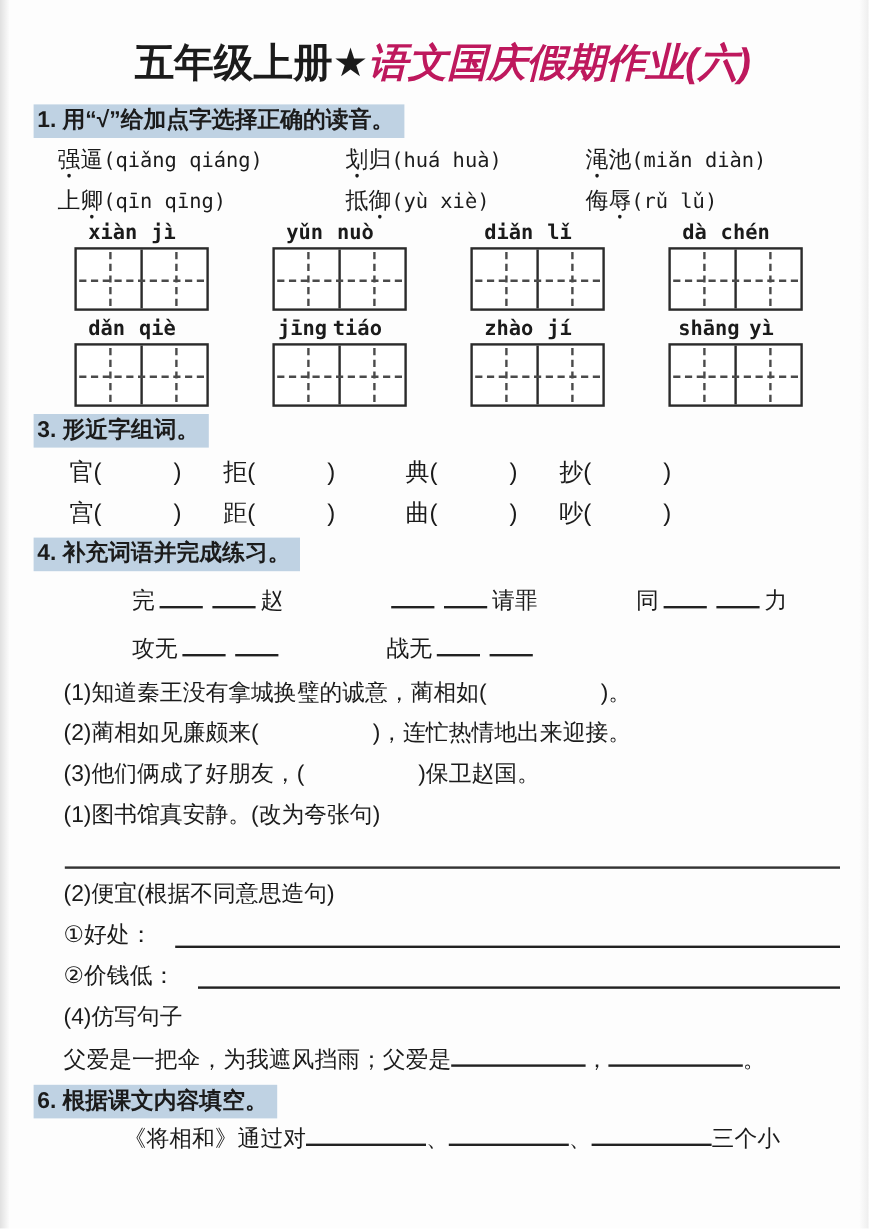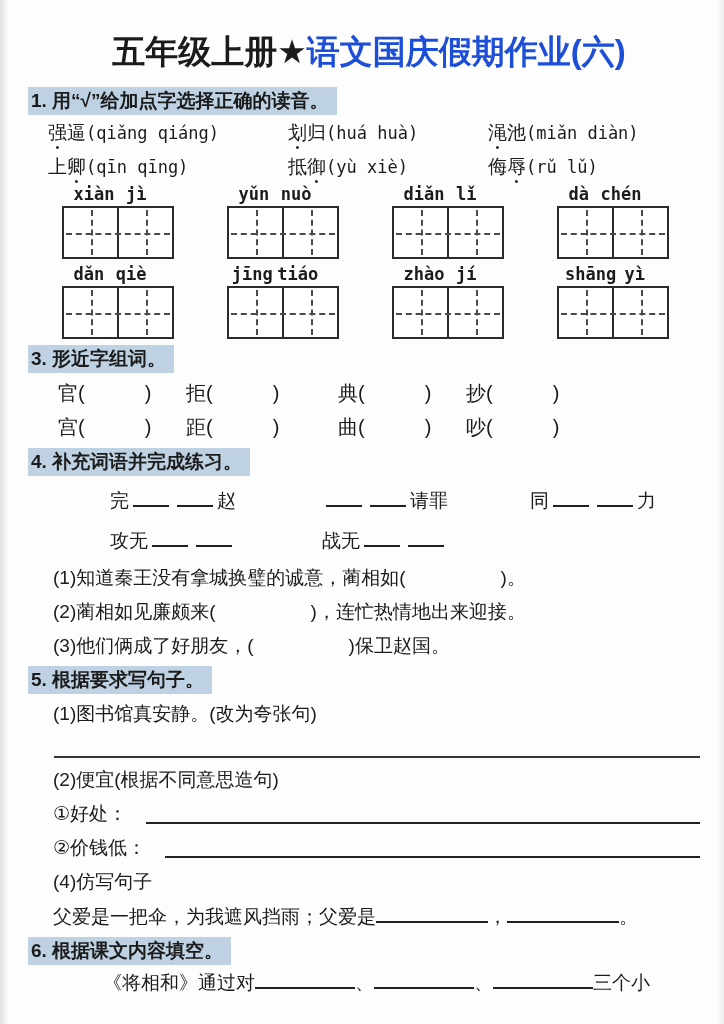--- a/index.html
+++ b/index.html
@@ -7,21 +7,21 @@
     position:relative; width:724px; height:1024px; overflow:hidden;
     background:#fdfdfd; color:#1b1b1b;
     font-family:"Liberation Sans","DejaVu Sans",sans-serif;
   }
   .edge { position:absolute; top:0; bottom:0; width:8px; pointer-events:none; }
   .edge.left  { left:0;  background:linear-gradient(to right, rgba(190,190,190,.45), rgba(255,255,255,0)); }
   .edge.right { right:0; background:linear-gradient(to left,  rgba(210,210,210,.35), rgba(255,255,255,0)); }
   .content { padding:30px 14px 0 28px; box-sizing:border-box; }
 
   .title { text-align:center; font-size:33px; font-weight:bold; margin:0 0 12px 0; white-space:nowrap; }
-  .title .red { color:#1d4ed8; }
+  .title .red { color:#be185d;font-style:italic; }
 
   .hl {
     display:inline-block; background:#bfd2e3; font-weight:bold;
     font-size:19px; padding:2px 8px 2px 3px; line-height:24px;
   }
   section { margin:0; }
 
   
   .s1-grid { display:grid; grid-template-columns:240px 200px 1fr; padding-left:20px; margin:5px 0 4px; font-size:19px; row-gap:8px; }
   .s1-item { white-space:nowrap; }
@@ -189,21 +189,20 @@
         <span><span>同</span><span class="blank"></span><span class="blank"></span><span>力</span></span>
         <span><span>攻无</span><span class="blank"></span><span class="blank"></span><span></span></span>
         <span><span>战无</span><span class="blank"></span><span class="blank"></span><span></span></span>
       </div>
       <div class="qline">(1)知道秦王没有拿城换璧的诚意，蔺相如(　　　　　)。</div>
       <div class="qline">(2)蔺相如见廉颇来(　　　　　)，连忙热情地出来迎接。</div>
       <div class="qline">(3)他们俩成了好朋友，(　　　　　)保卫赵国。</div>
     </section>
 
     <section>
-      <span class="hl">5. 根据要求写句子。</span>
       <div class="bodyline">(1)图书馆真安静。(改为夸张句)</div>
       <div class="rule"></div>
       <div class="bodyline">(2)便宜(根据不同意思造句)</div>
       <div class="fillline">
           <span>①好处：</span>
           <span class="fill"></span>
         </div>
       <div class="fillline">
           <span>②价钱低：</span>
           <span class="fill"></span>

